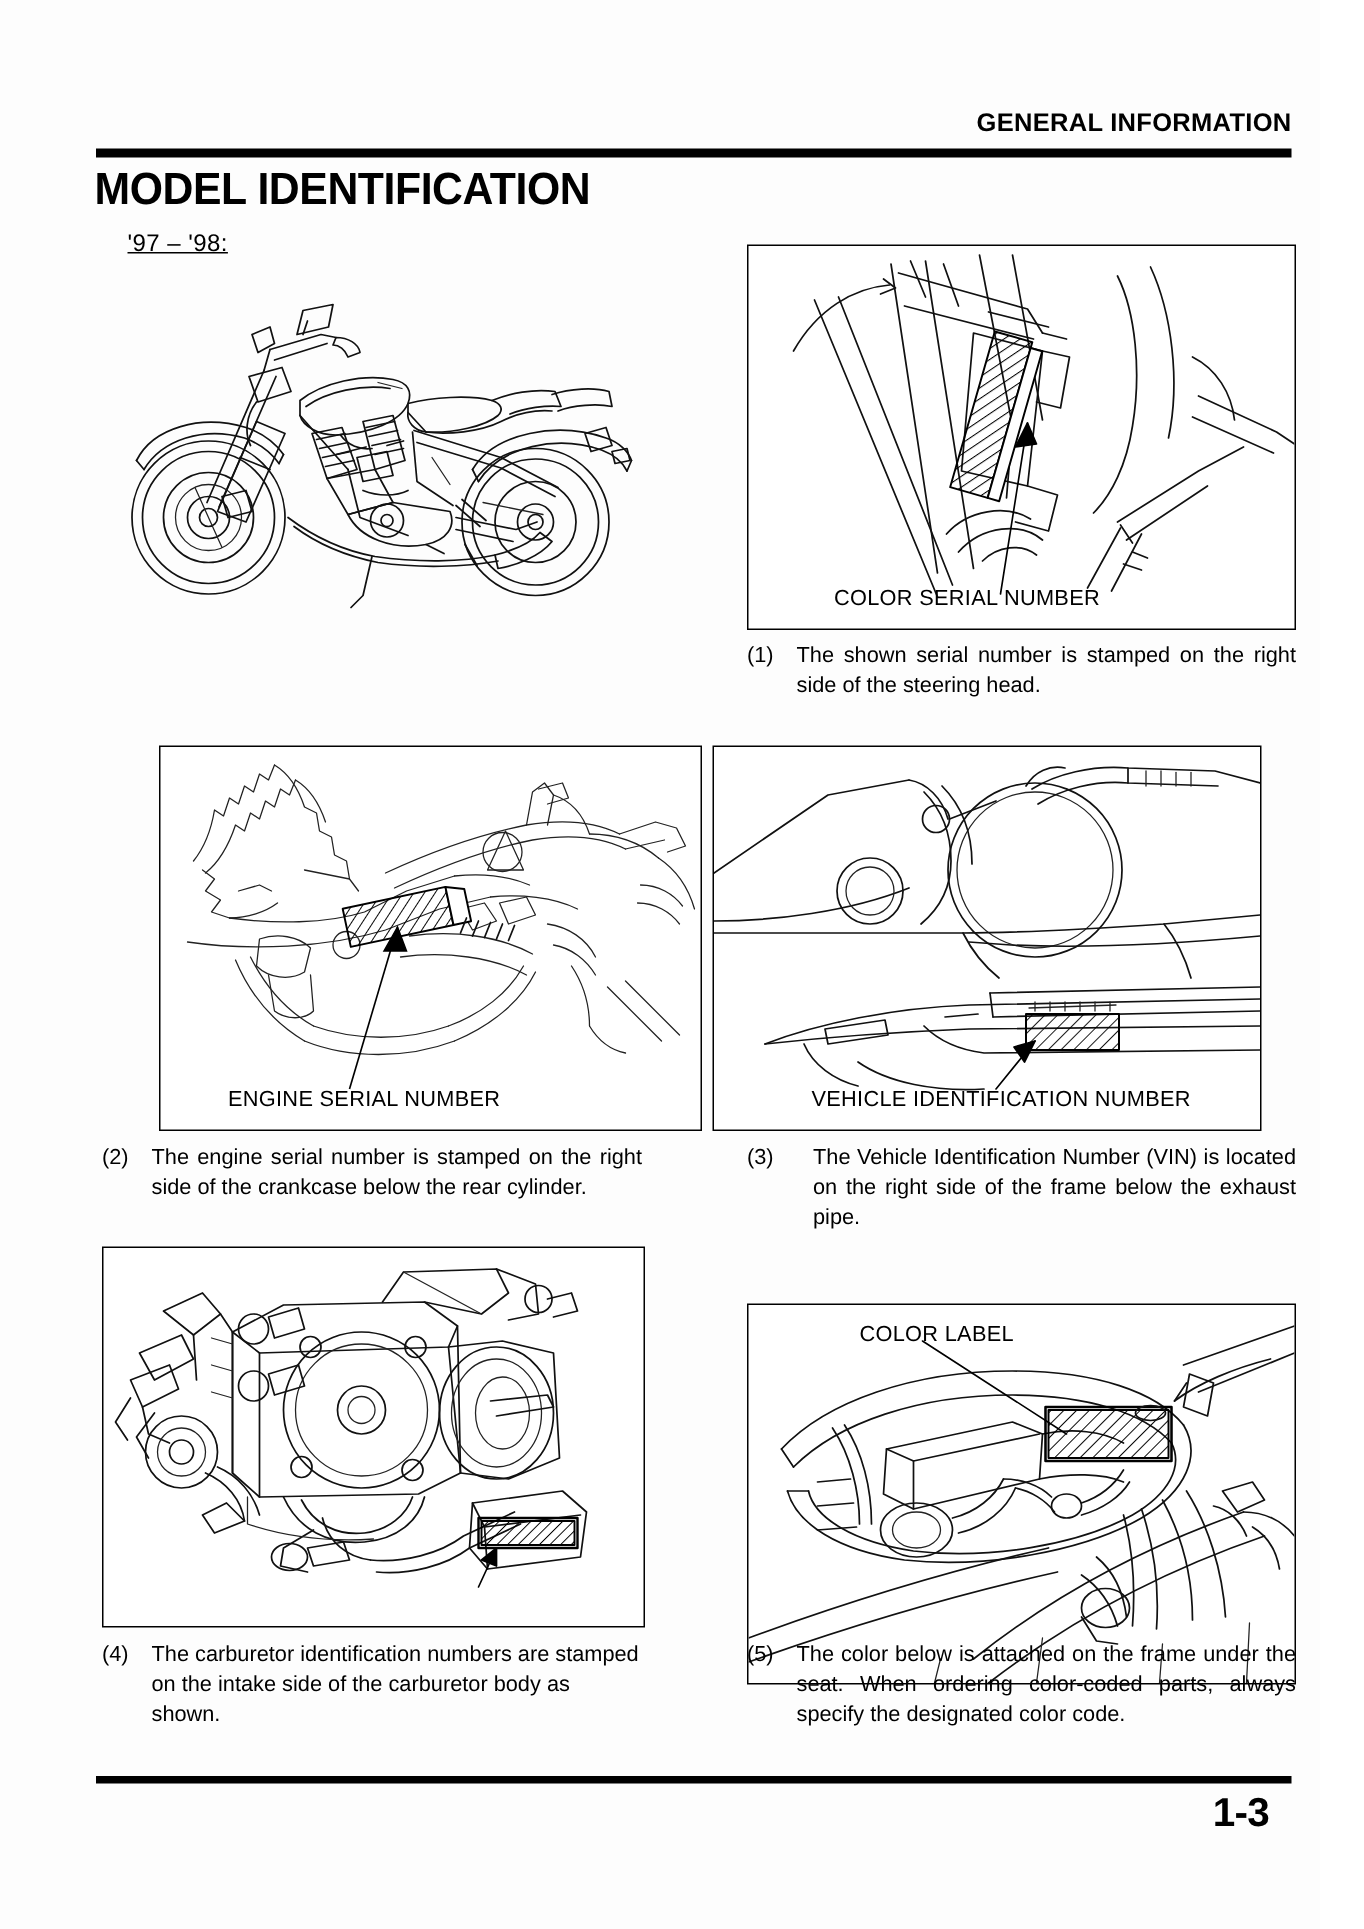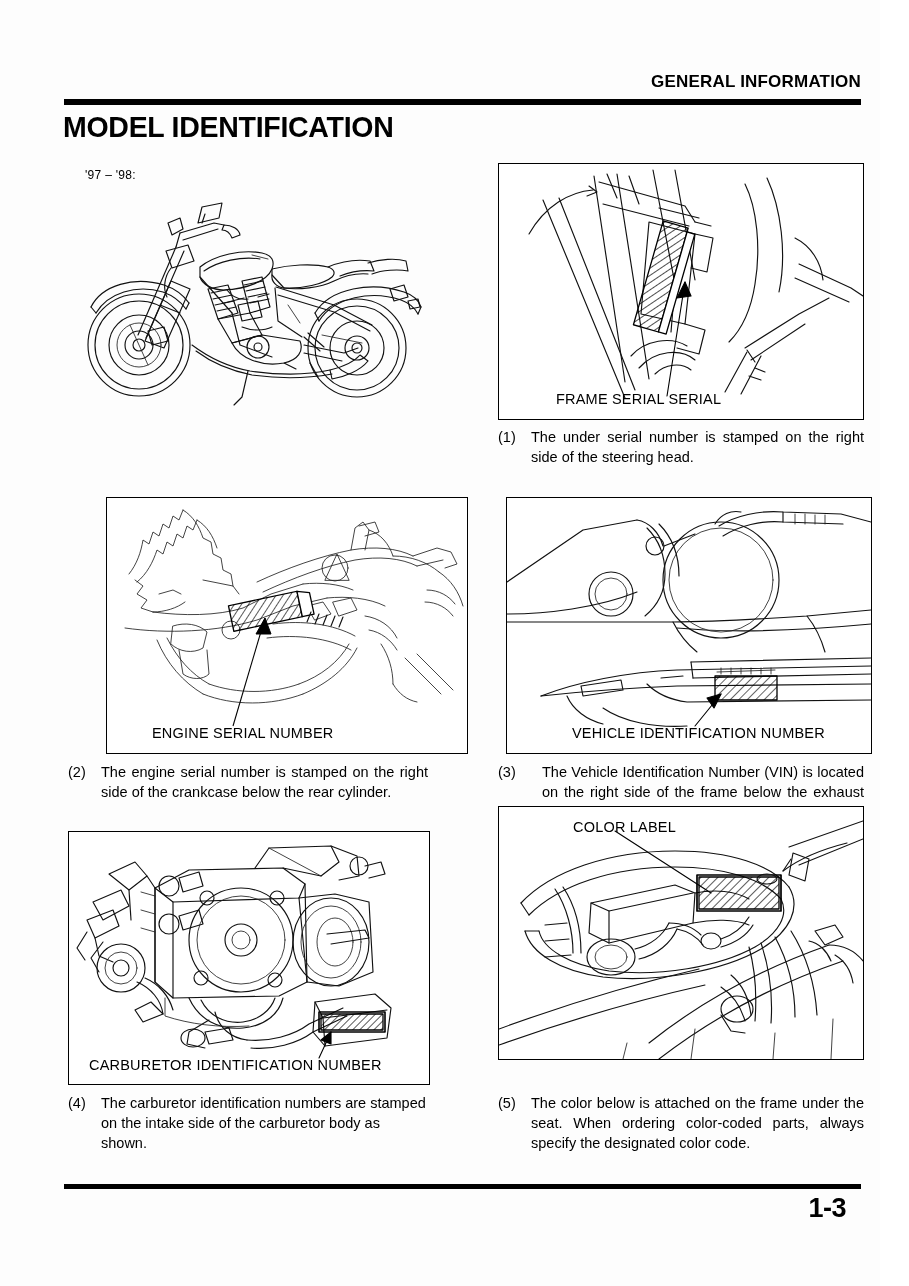--- a/index.html
+++ b/index.html
@@ -45,23 +45,24 @@
     top: 110px;
     font-size: 30px;
     font-weight: bold;
     letter-spacing: -0.3px;
     transform: scaleX(0.95);
     transform-origin: left center;
   }
   .subtitle {
     position: absolute;
     left: 85px;
-    top: 168px;
-    font-size: 12px;
+    top: 154px;
+    font-size: 16px;
     letter-spacing: 0.3px;
+    text-decoration: underline;
   }
 
   
   .panel {
     position: absolute;
     border: 1.6px solid #000;
     background: #fff;
     overflow: hidden;
   }
   .panel svg { display: block; width: 100%; height: 100%; }
@@ -292,26 +293,26 @@
         <path d="M30 70 C46 42 70 28 94 26"></path>
         <path d="M90 22 L98 28 L88 32"></path>
 
         <path d="M44 36 L126 234"></path>
         <path d="M60 34 L136 226"></path>
 
         <path d="M168 232 L186 118" class="leader"></path>
         <path d="M186 118 L178 134 L192 132 Z" fill="#000" stroke="#000"></path>
       </g>
     </svg>
-    <div class="fig-label" style="left:57px;bottom:12px;">FRAME SERIAL SERIAL</div>
+    <div class="fig-label" style="left:57px;bottom:12px;">COLOR SERIAL NUMBER</div>
   </div>
 
   <div class="caption" style="left:498px;top:427px;width:366px;">
     <span class="num">(1)</span>
-    <span class="body" style="display:block;">The under serial number is stamped on the right side of the steering head.</span>
+    <span class="body" style="display:block;">The shown serial number is stamped on the right side of the steering head.</span>
   </div>
 
   <div class="panel" style="left:68px;top:497px;width:360px;height:255px;margin-left:38px;">
     <svg viewBox="0 0 360 255">
       <defs>
         <pattern id="hatchB" width="6" height="6" patternTransform="rotate(45)" patternUnits="userSpaceOnUse">
           <line x1="0" y1="0" x2="0" y2="6" stroke="#000" stroke-width="1.3"></line>
         </pattern>
       </defs>
       <g class="ln-t">
@@ -383,21 +384,21 @@
       <path d="M158 120 L149 136 L164 136 Z" fill="#000" stroke="#000"></path>
     </svg>
     <div class="fig-label" style="left:45px;bottom:12px;">ENGINE SERIAL NUMBER</div>
   </div>
 
   <div class="caption" style="left:68px;top:762px;width:360px;">
     <span class="num">(2)</span>
     <span class="body" style="display:block;">The engine serial number is stamped on the right side of the crankcase below the rear cylinder.</span>
   </div>
 
-  <div class="panel" style="left:506px;top:497px;width:364px;height:255px;text-decoration:underline;">
+  <div class="panel" style="left:475px;top:497px;width:364px;height:255px;text-decoration:underline;">
     <svg viewBox="0 0 364 255">
       <defs>
         <pattern id="hatchC" width="6" height="6" patternTransform="rotate(45)" patternUnits="userSpaceOnUse">
           <line x1="0" y1="0" x2="0" y2="6" stroke="#000" stroke-width="1.2"></line>
         </pattern>
       </defs>
       <g class="ln">
 
         <path d="M0 84 L76 32 L130 22"></path>
         <path d="M0 116 C40 116 90 110 130 94"></path>
@@ -537,29 +538,28 @@
 
         <rect x="252" y="182" width="62" height="16" fill="url(#hatchD)" class="hatchbox"></rect>
         <rect x="250" y="180" width="66" height="20" fill="none" stroke="#000" stroke-width="1.6"></rect>
 
         <path d="M96 166 L96 184 C120 192 150 196 180 194" class="ln-t"></path>
 
         <path d="M250 226 L262 200" class="leader"></path>
         <path d="M262 200 L252 208 L262 212 Z" fill="#000" stroke="#000"></path>
       </g>
     </svg>
-    <div class="fig-label" style="left:20px;bottom:11px;">CARBURETOR IDENTIFICATION NUMBER</div>
   </div>
 
   <div class="caption" style="left:68px;top:1093px;width:360px;">
     <span class="num">(4)</span>
     <span class="body nojust" style="display:block;">The carburetor identification numbers are stamped on the intake side of the carburetor body as shown.</span>
   </div>
 
-  <div class="panel" style="left:498px;top:806px;width:364px;height:252px;">
+  <div class="panel" style="left:498px;top:869px;width:364px;height:252px;">
     <svg viewBox="0 0 364 252">
       <defs>
         <pattern id="hatchE" width="6" height="6" patternTransform="rotate(45)" patternUnits="userSpaceOnUse">
           <line x1="0" y1="0" x2="0" y2="6" stroke="#000" stroke-width="1.3"></line>
         </pattern>
       </defs>
       <g class="ln">
 
         <path d="M22 96 C52 64 110 44 176 44 C232 44 272 58 290 80"></path>
         <path d="M30 108 C60 78 114 60 176 60 C226 60 264 72 282 92"></path>

